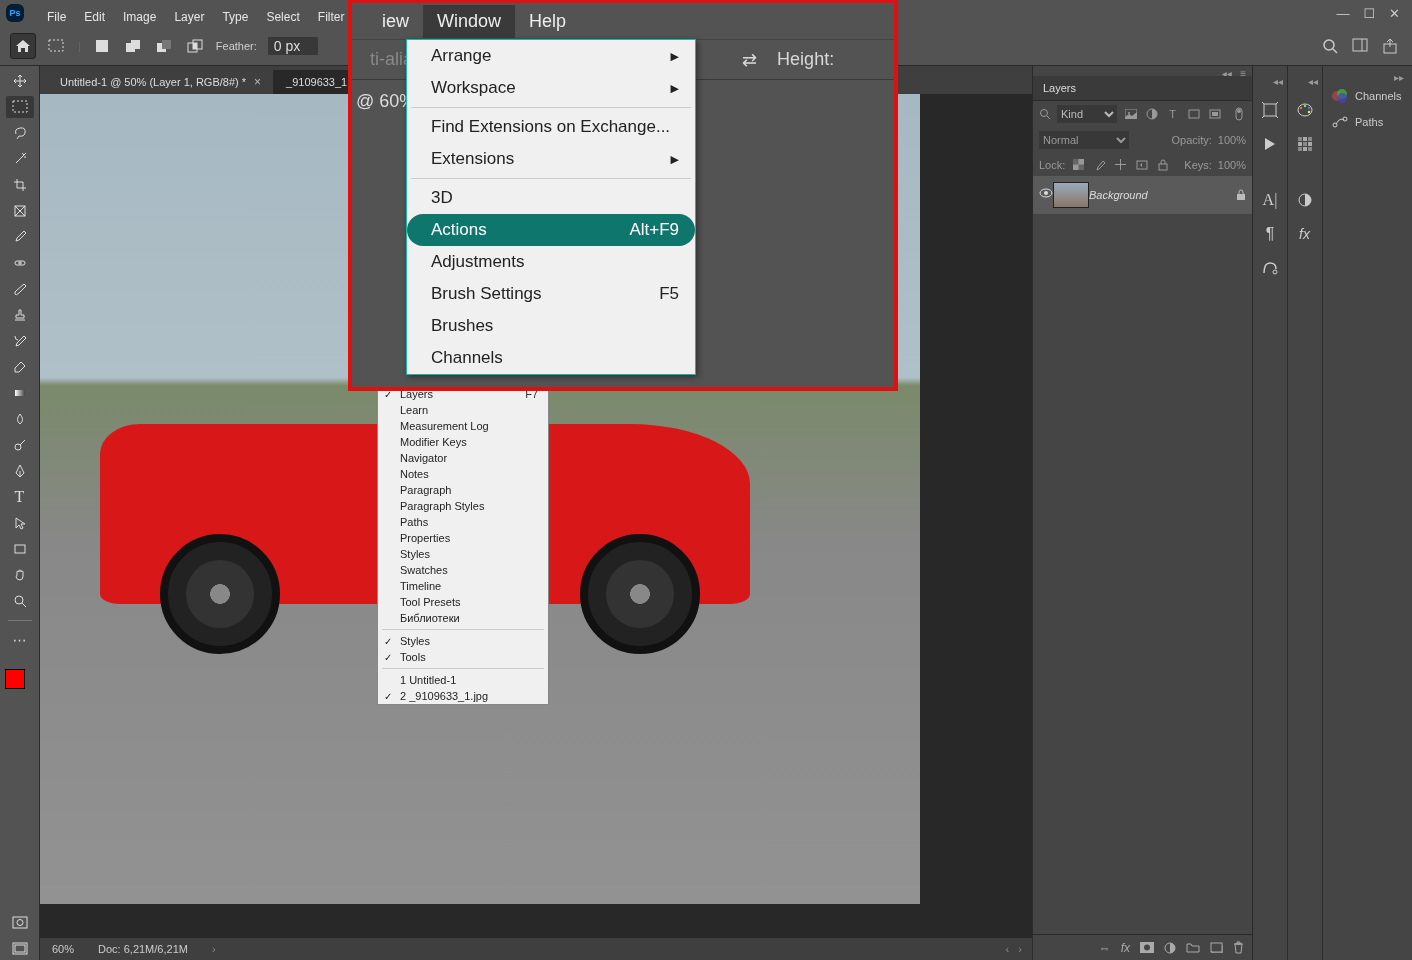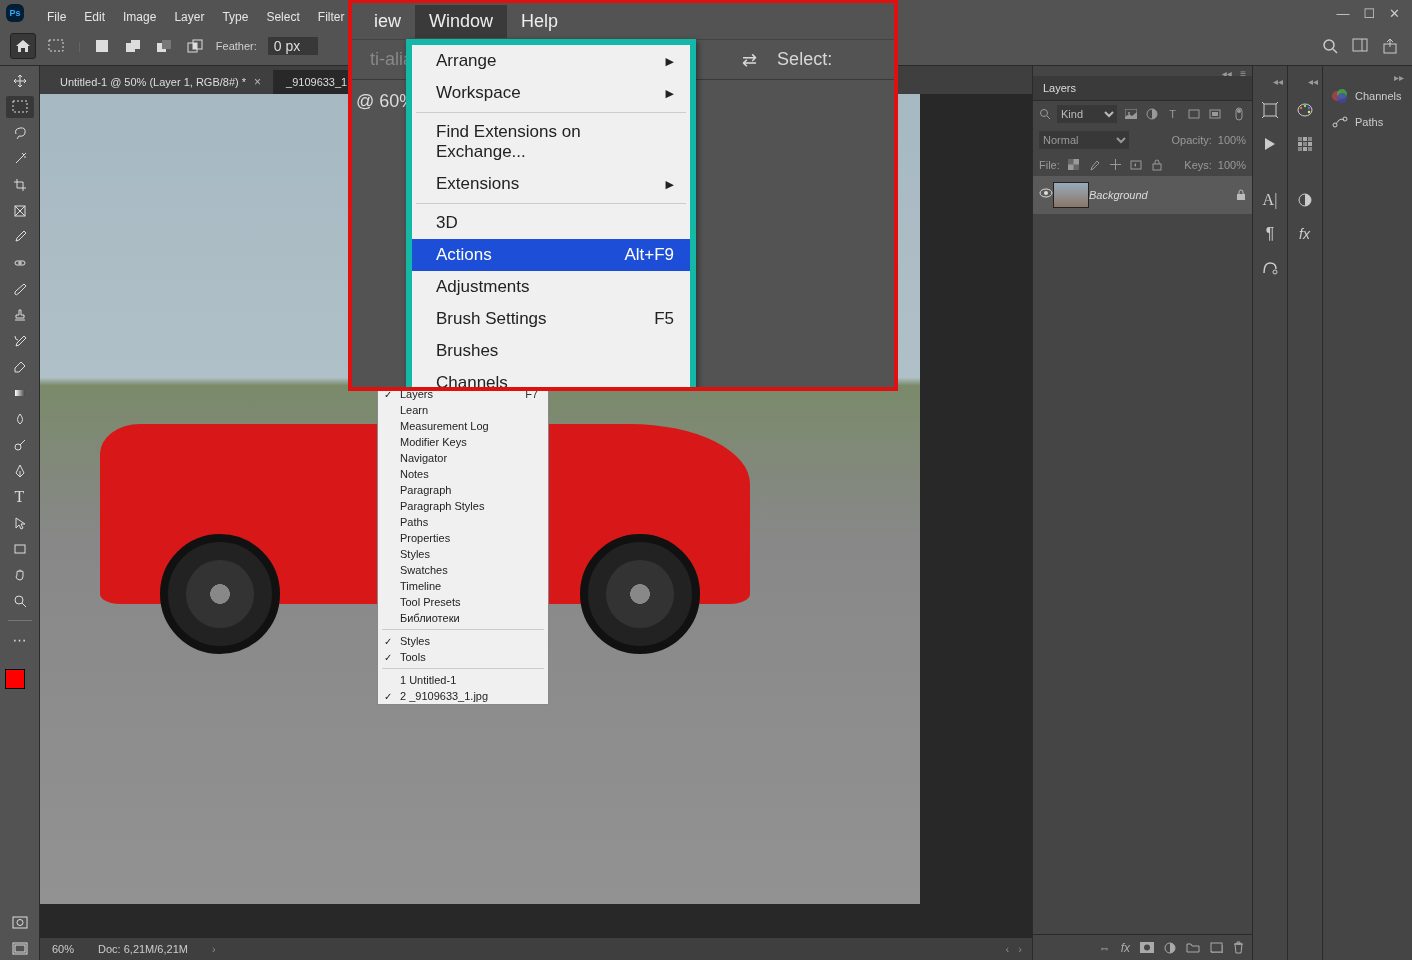--- a/index.html
+++ b/index.html
@@ -58,27 +58,27 @@
 .blend-sel { background: #383838; border: none; color: #999; font-size: 11px; width: 90px; height: 18px; }
 .layer-item { display: flex; align-items: center; padding: 6px; background: #5a5a5a; }
 .layer-eye { width: 14px; height: 14px; color: #ddd; }
 .layer-thumb { width: 36px; height: 26px; background: linear-gradient(#9ab, #876); border: 1px solid #222; }
 .layer-name { color: #ddd; font-size: 11px; font-style: italic; flex: 1; }
 .layer-lock { color: #bbb; font-size: 11px; }
 .layers-footer { margin-top: auto; border-top: 1px solid #2a2a2a; height: 26px; display: flex; align-items: center; justify-content: flex-end; gap: 10px; padding-right: 8px; color: #aaa; font-size: 12px; }
 
 
 .red-frame { position: absolute; top: -1px; left: 348px; width: 550px; height: 392px; border: 4px solid #e01010; z-index: 50; background: #535353; overflow: hidden; }
-.big-menubar { height: 36px; display: flex; align-items: center; padding-left: 8px; }
+.big-menubar { height: 36px; display: flex; align-items: center; padding-left: 16px; }
 .big-menu { color: #ededed; font-size: 18px; padding: 6px 14px; cursor: pointer; }
 .big-optrow { height: 40px; display: flex; align-items: center; gap: 20px; padding-left: 18px; color: #d8d8d8; font-size: 18px; border-top: 1px solid #444; }
 .big-zoomrow { height: 44px; display: flex; align-items: center; padding-left: 4px; font-size: 18px; color: #ddd; border-top: 1px solid #3a3a3a; }
-.dropdown-big { position: absolute; top: 36px; left: 54px; width: 290px; background: #f0f0f0; border: 6px solid #14b8a6; box-shadow: 2px 2px 6px rgba(0,0,0,.4); z-index: 60; }
+.dropdown-big { position: absolute; top: 36px; left: 54px; width: 290px; background: #f0f0f0; border: 1px solid #14b8a6; box-shadow: 2px 2px 6px rgba(0,0,0,.4); z-index: 60; }
 .dd-item { display: flex; align-items: center; justify-content: space-between; padding: 6px 16px 6px 24px; font-size: 17px; color: #222; cursor: pointer; position: relative; }
-.dd-item:hover, .dd-item.hover { background: #1d4ed8; color: #fff; }
+.dd-item:hover, .dd-item.hover { background: #0f766e; color: #fff; border-radius: 16px; }
 .dd-item .arrow { font-size: 11px; }
 .dd-sep { height: 1px; background: #ccc; margin: 3px 4px; }
 
 
 .dropdown-small { position: absolute; top: 385px; left: 377px; width: 172px; background: #f0f0f0; border: 1px solid #888; z-index: 45; }
 .ds-item { display: flex; align-items: center; padding: 2px 10px 2px 22px; font-size: 11px; color: #222; cursor: pointer; position: relative; }
 .ds-item .chk { position: absolute; left: 6px; font-size: 10px; }
 .ds-item .sc { margin-left: auto; font-size: 11px; color: #333; }
 .ds-sep { height: 1px; background: #ccc; margin: 3px 4px; }
 
@@ -371,21 +371,21 @@
             <circle cx="5" cy="4" r="2" fill="#999"></circle>
           </svg>
         </span>
     </div>
     <div class="panel-row">
       <select class="blend-sel"><option>Normal</option></select>
       <span style="margin-left:auto">Opacity:</span>
       <span>100%</span>
     </div>
     <div class="panel-row">
-      <span>File:</span>
+      <span>Lock:</span>
       <span class="mini-icon">
           <svg width="11" height="11">
             <rect width="11" height="11" fill="#999"></rect>
             <rect x="0" y="0" width="5.5" height="5.5" fill="#666"></rect>
             <rect x="5.5" y="5.5" width="5.5" height="5.5" fill="#666"></rect>
           </svg>
         </span>
       <span class="mini-icon">
           <svg width="12" height="12">
             <path d="M9 2 L11 4 L5 10 L3 11 L4 8 Z" fill="none" stroke="#999"></path>
@@ -547,21 +547,21 @@
 
 <div class="red-frame">
   <div class="big-menubar">
     <div class="big-menu">iew</div>
     <div class="big-menu" style="background:#3a3a3a">Window</div>
     <div class="big-menu">Help</div>
   </div>
   <div class="big-optrow">
     <span style="color:#888">ti-alias</span>
     <span style="margin-left:300px">⇄</span>
-    <span>Select:</span>
+    <span>Height:</span>
   </div>
   <div class="big-zoomrow">
     <span>@ 60%</span>
   </div>
 
   <div class="dropdown-big">
     <div class="dd-item">
         <span>Arrange</span>
         <span class="arrow">▶</span>
       </div>

